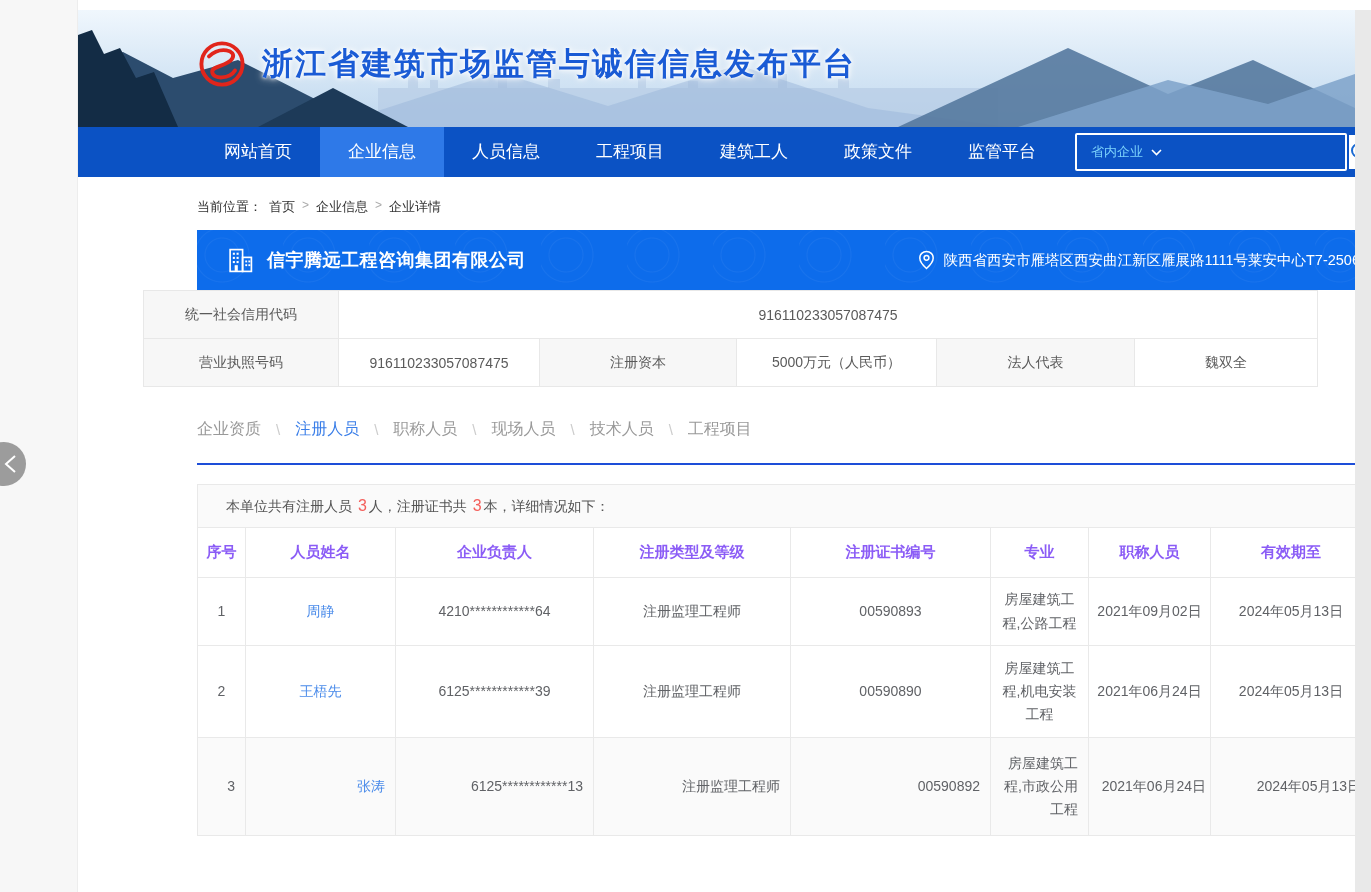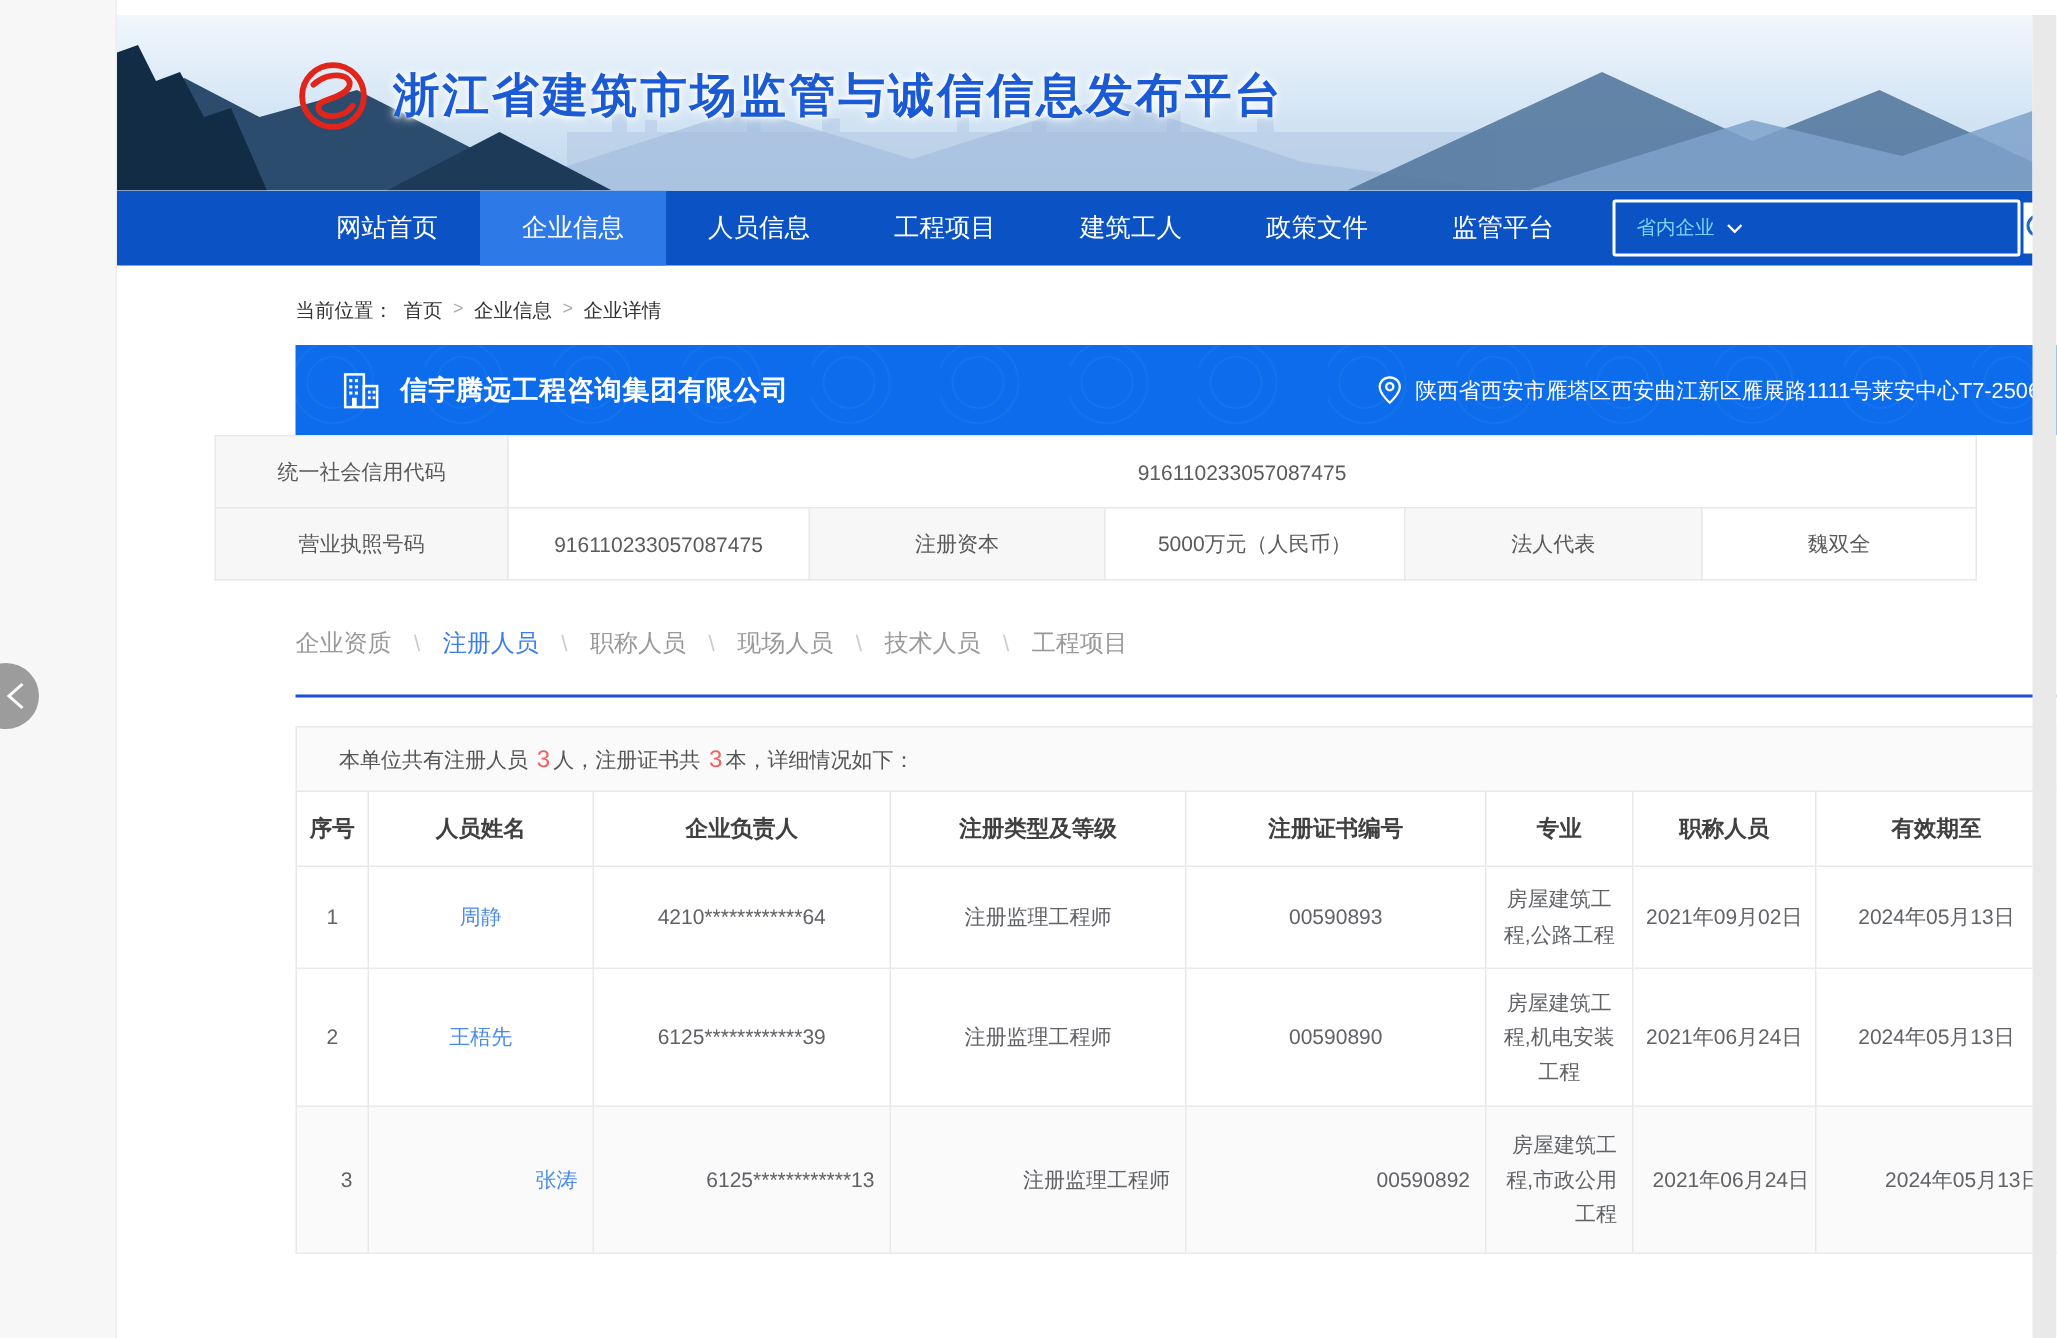--- a/index.html
+++ b/index.html
@@ -69,21 +69,21 @@
   .tab-sep { color:#ccc; margin:0 15px; font-size:15px; }
 
   
   .summary-box { margin:19px 0 0 119px; width:1174px; height:44px; line-height:42px;
     border:1px solid #e9e9e9; background:#fafafa; padding-left:28px; font-size:14px; color:#555; }
   .summary-box .cnt { color:#f4605c; font-size:16px; padding:0 2px; }
 
   
   .main-table { margin:-1px 0 0 119px; border-collapse:collapse; table-layout:fixed; width:1174px;
     background:#fff; }
-  .main-table th { border:1px solid #e9e9e9; height:50px; font-size:15px; color:#404040;
+  .main-table th { border:1px solid #e9e9e9; height:50px; font-size:15px; color:#8b5cf6;
     font-weight:700; text-align:center; background:#fff; padding:0 4px; }
   .main-table td { border:1px solid #e9e9e9; font-size:14px; color:#606266; text-align:center;
     padding:6px 10px; line-height:1.65; }
   .main-table td.date { padding:6px 4px; }
   .main-table tr.r1 td { height:68px; }
   .main-table tr.r2 td { height:92px; }
   .main-table tr.r3 td { height:98px; background:#fafafa;text-align:right; }
   .main-table .name-link { color:#4a8bea; cursor:pointer; }
 </style>
 </head>

